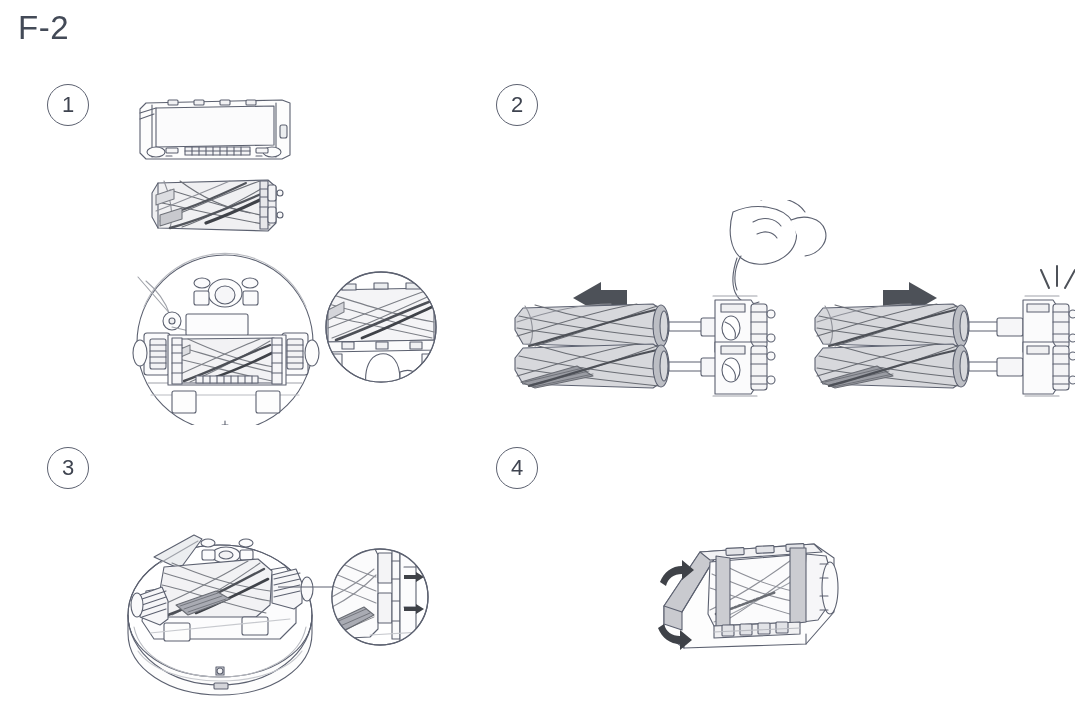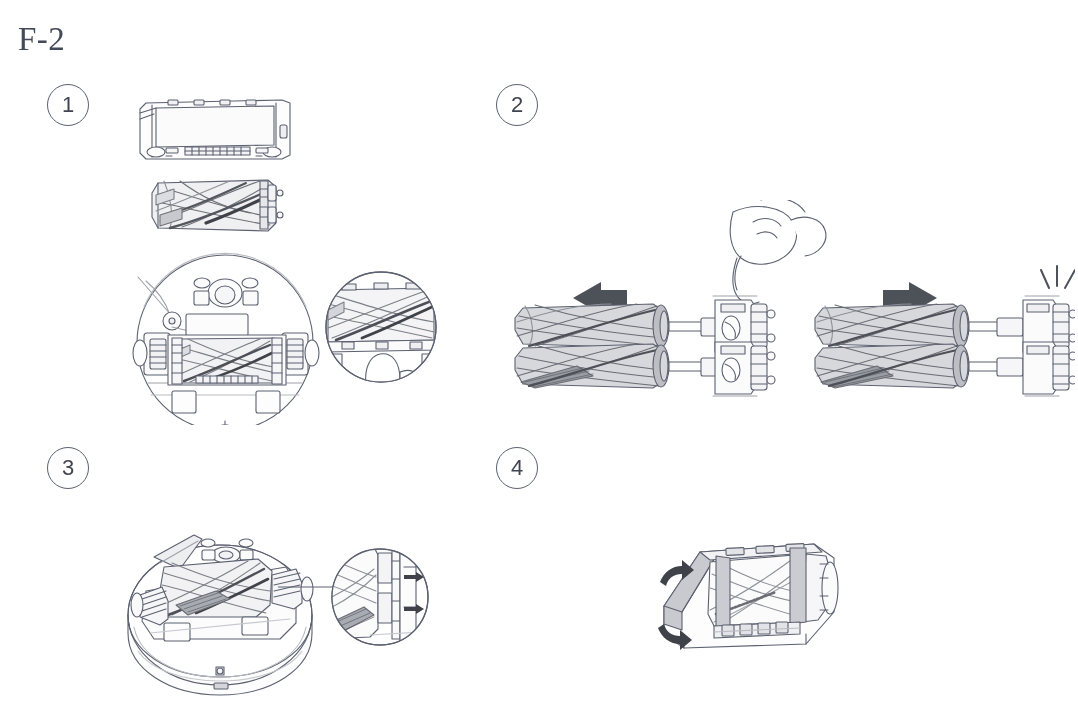--- a/index.html
+++ b/index.html
@@ -23,23 +23,22 @@
     background: #ffffff;
   }
   .page-title {
     position: absolute;
     left: 18px;
     top: 8px;
     font-size: 33px;
     font-weight: 400;
     letter-spacing: 0.5px;
     color: #434a57;
-    font-family: Liberation Serif, serif;
+    font-family: Liberation Sans, sans-serif;
     line-height: 1.2;
-    margin-top: 12px;
   }
   .step-badge {
     position: absolute;
     width: 42px;
     height: 42px;
     border-radius: 50%;
     border: 1.6px solid #5c6170;
     box-sizing: border-box;
     display: flex;
     align-items: center;

